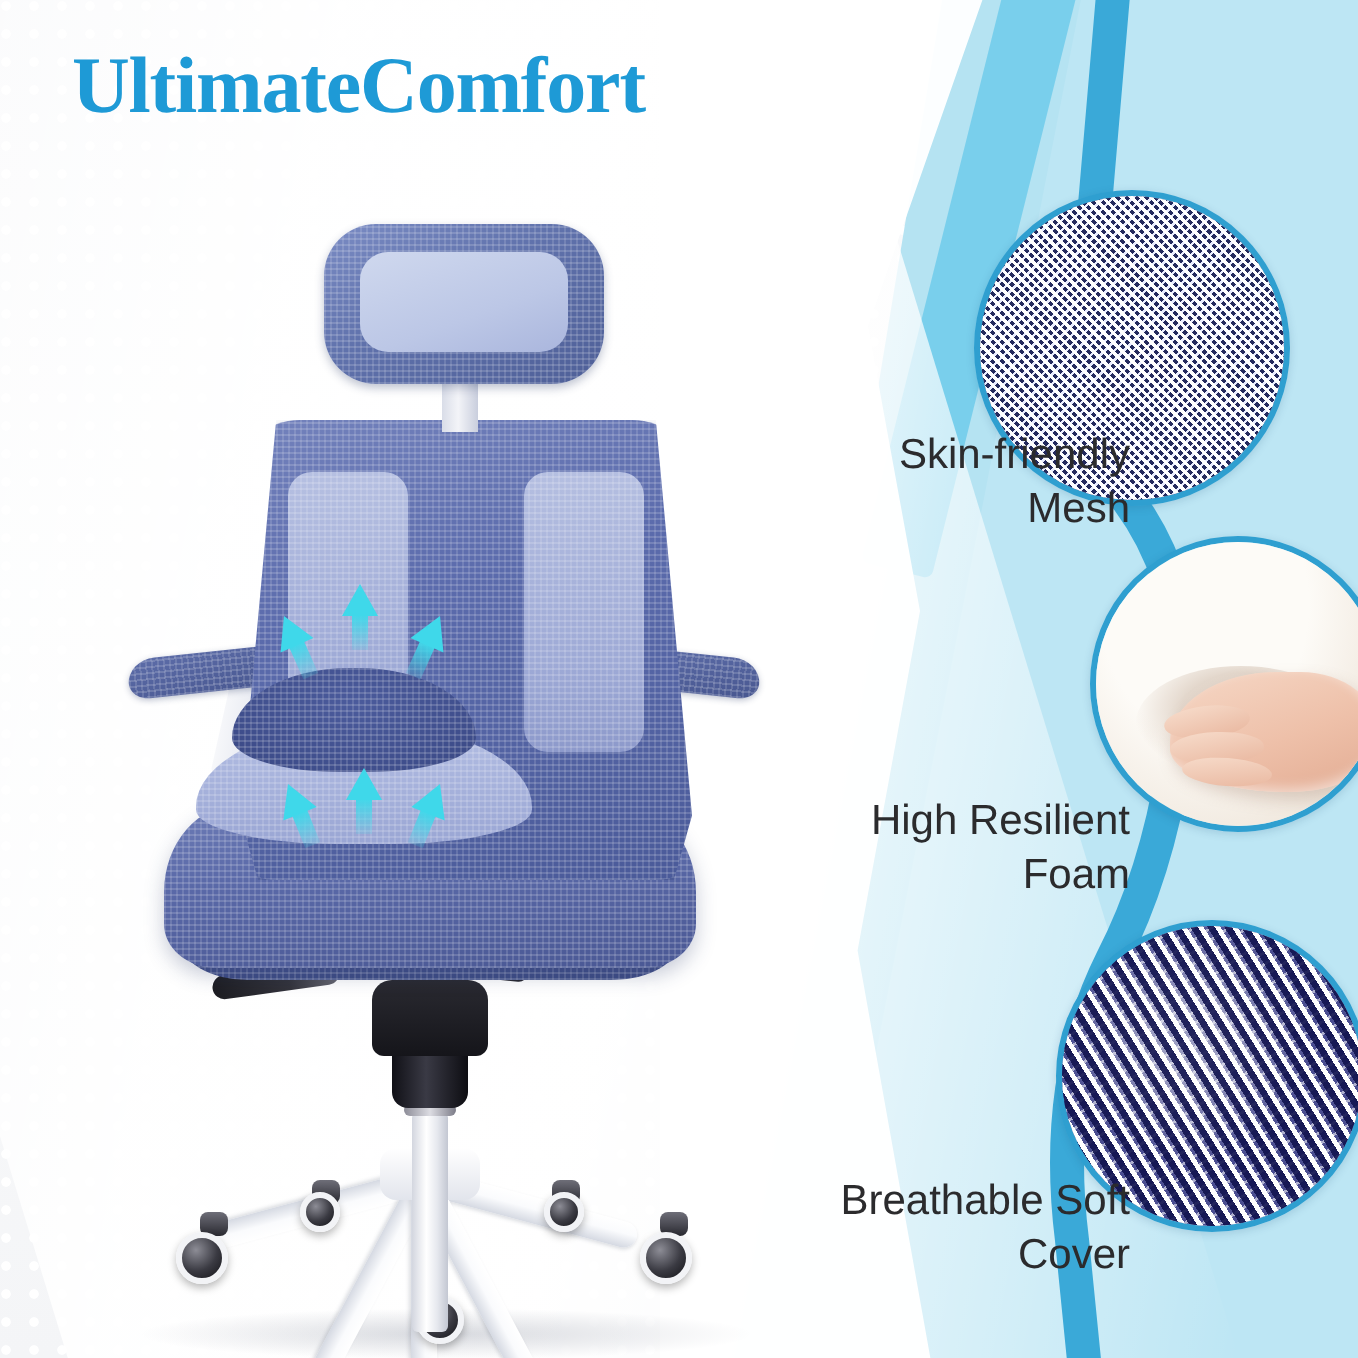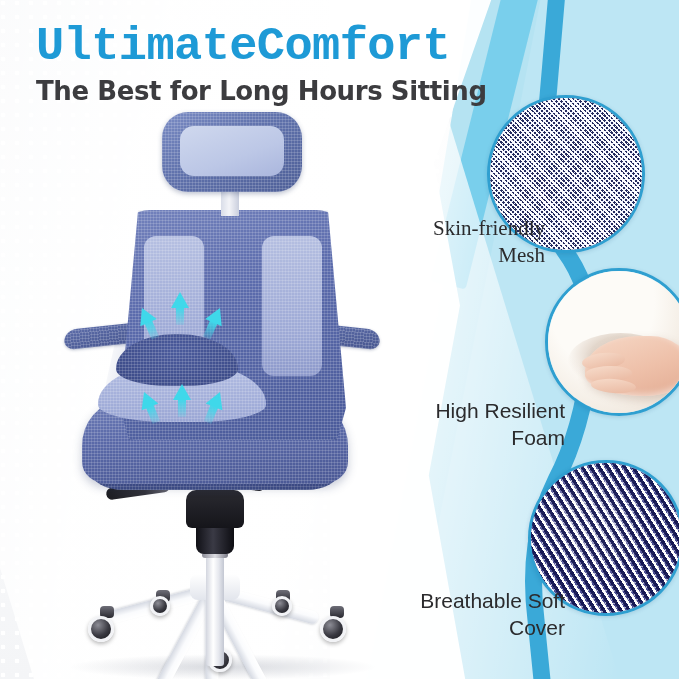--- a/index.html
+++ b/index.html
@@ -50,35 +50,35 @@
   .white-wedge{
     position:absolute;left:330px;top:0;width:260px;height:679px;
     background:#ffffff;
     clip-path:polygon(0 0, 62% 0, 40% 24%, 50% 45%, 38% 70%, 52% 100%, 0 100%);
     opacity:.96;
   }
 
   
   .title-block{position:absolute;left:36px;top:22px;}
   .title-main{
-    font-size:47px;font-weight:bold;color:#1e9ad6;letter-spacing:-.6px;line-height:1.05;
-    font-family:Liberation Mono, monospace;
+    font-size:40px;font-weight:bold;color:#1e9ad6;letter-spacing:-.6px;line-height:1.05;
+    font-family:Liberation Serif, serif;
   }
   .title-sub{
     margin-top:6px;font-size:26px;font-weight:bold;color:#3c3c3f;letter-spacing:-.4px;line-height:1.1;
     font-family:"DejaVu Sans", sans-serif;
   }
 
   
   .feat-label{
     position:absolute;text-align:right;color:#2b2b2d;
     font-size:21px;line-height:1.28;font-family:"Liberation Sans", sans-serif;
     white-space:pre-line;
   }
-  #feat-0{left:340px;top:215px;width:205px;font-family:Liberation Serif, serif;}
+  #feat-0{left:360px;top:215px;width:205px;}
   #feat-1{left:360px;top:398px;width:205px;}
   #feat-2{left:348px;top:588px;width:217px;}
 
   
   .swatch{
     position:absolute;border-radius:50%;overflow:hidden;
     border:3px solid #2f9fd0;
     box-shadow:0 1px 4px rgba(30,80,120,.18);
   }
   #circle-mesh{left:487px;top:95px;width:152px;height:152px;}
@@ -279,21 +279,20 @@
   <div class="bg-ribbon"></div>
   <div class="bg-sheen"></div>
   <div class="white-wedge"></div>
 
   <svg class="band-svg" viewBox="0 0 240 679" preserveAspectRatio="none">
     <path d="M 118 -20 L 106 120 Q 96 210 124 250 Q 158 296 150 360 Q 142 430 116 480 Q 86 540 96 620 L 104 700" fill="none" stroke="#3aa9d8" stroke-width="17" stroke-linecap="round"></path>
   </svg>
 
   <div class="title-block">
     <div class="title-main">UltimateComfort</div>
-    <div class="title-sub">The Best for Long Hours Sitting</div>
   </div>
 
   <div class="chair">
 
     <div class="shadow"></div>
 
     <div class="spoke" style="transform:rotate(165deg);"></div>
     <div class="spoke" style="transform:rotate(15deg);"></div>
     <div class="spoke" style="transform:rotate(118deg);"></div>
     <div class="spoke" style="transform:rotate(62deg);"></div>

